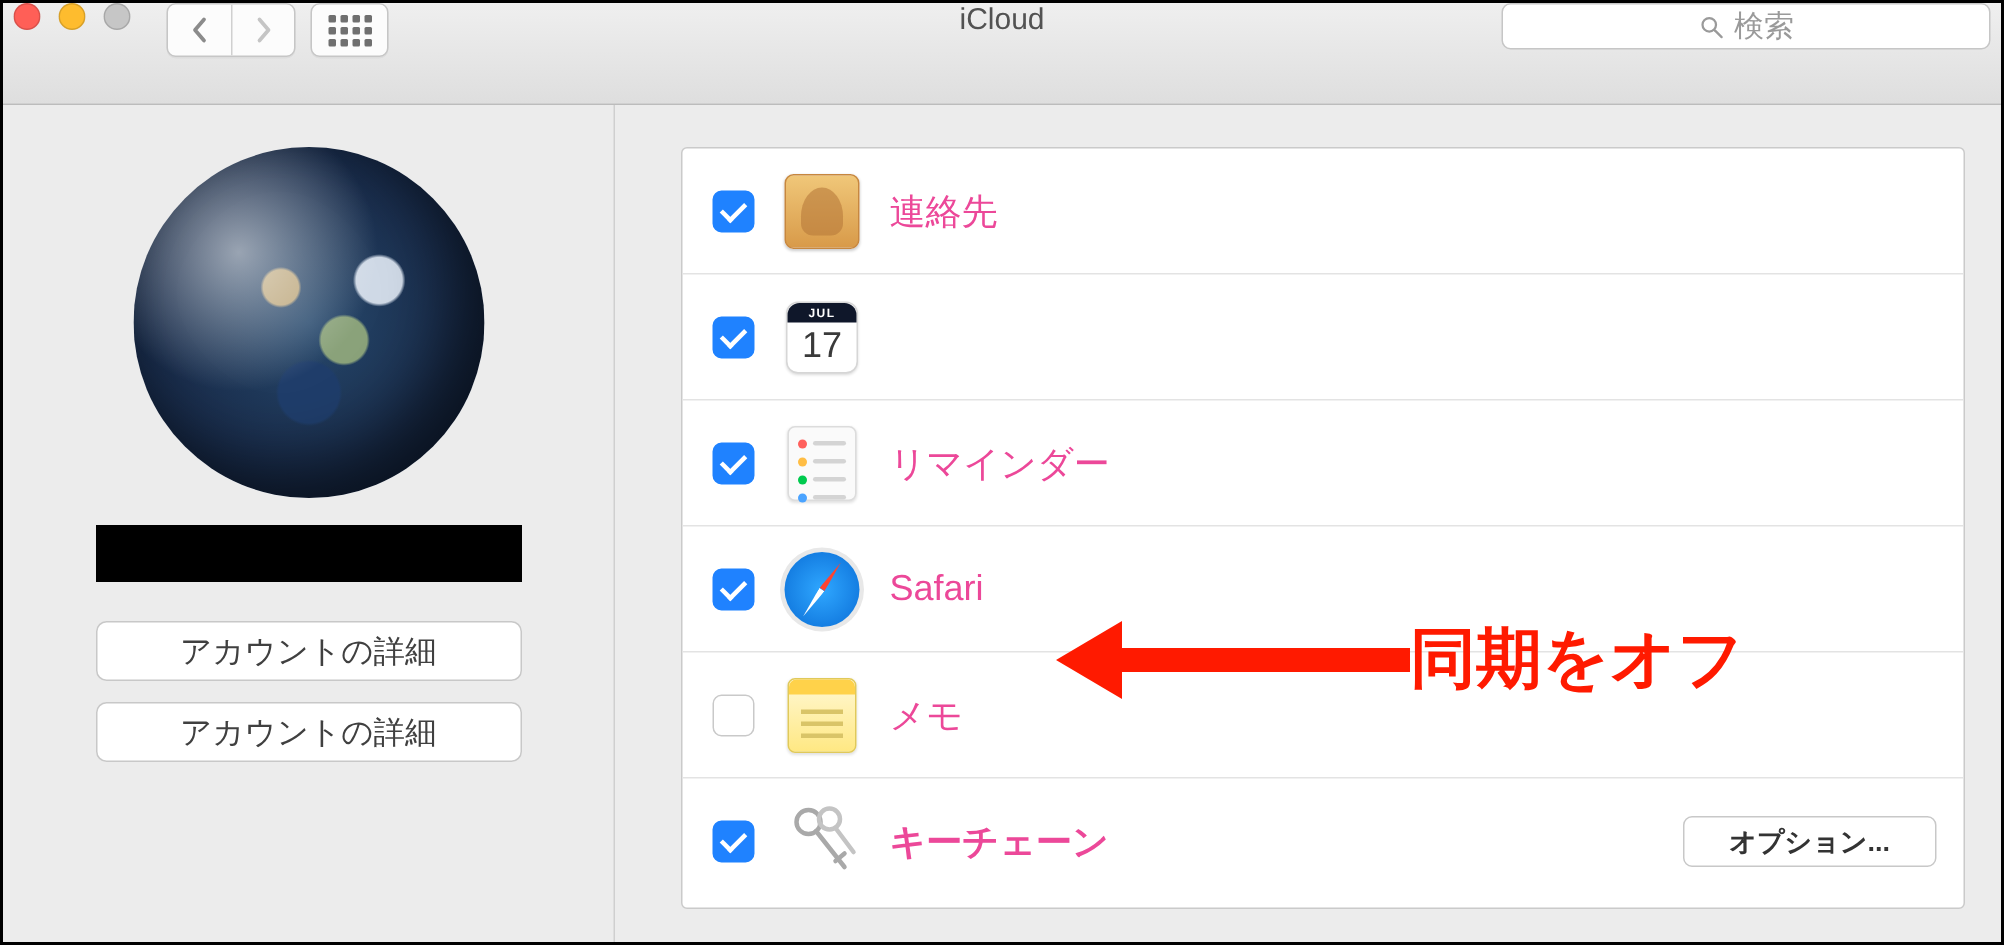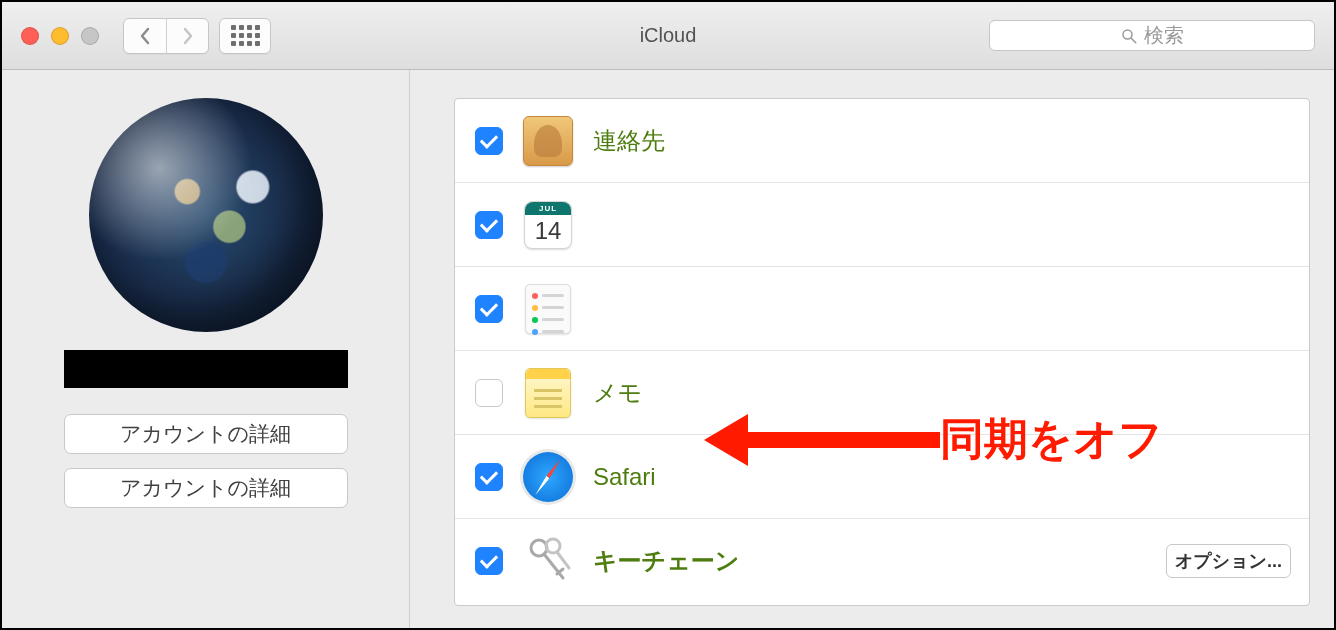--- a/index.html
+++ b/index.html
@@ -11,22 +11,22 @@
     height: 630px;
     overflow: hidden;
     position: relative;
     border: 2px solid #000;
   }
   .titlebar {
     height: 68px;
     background: linear-gradient(#efefef, #dedede);
     border-bottom: 1px solid #bcbcbc;
     display: flex;
-    align-items: center;
-    padding: 0 19px;
+    align-items: flex-start;
+    padding: 0 7px;
     gap: 10px;
     position: relative;
   }
   .traffic-lights { display: flex; gap: 12px; margin-right: 14px; }
   .traffic { width: 18px; height: 18px; border-radius: 50%; border: 0.5px solid rgba(0,0,0,.15); }
   .traffic.red { background: #ff5f57; }
   .traffic.yellow { background: #febc2e; }
   .traffic.green { background: #c6c6c6; }
   .nav-group, .apps-btn {
     display: inline-flex;
@@ -117,24 +117,24 @@
     display:flex; align-items:center; justify-content:center;
     flex-shrink:0;
   }
   .cb.checked { background:#1f82ff; border-color:#1f82ff; }
   .cb.checked::after {
     content:""; width:7px; height:13px;
     border:solid #fff; border-width:0 3px 3px 0;
     transform: rotate(45deg) translate(-1px,-1px);
   }
   .icon-slot { width:54px; height:54px; display:flex; align-items:center; justify-content:center; flex-shrink:0; }
-  .svc-label { font-size:24px; color:#4d7c0f; }
+  .svc-label { font-size:24px; color:#ec4899; }
   .opt-btn {
     position:absolute; right:18px;
-    height:34px; padding:0 8px;
+    height:34px; padding:0 30px;
     background:#fff; border:1px solid #c8c8c8; border-radius:6px;
     font-size:18px; color:#333;
     display:flex; align-items:center;
   }
   .annotation {
     position:absolute;
     top: 408px; left: 702px;
     display:flex; align-items:center;
     color:#ff1a00;
     font-weight:700;
@@ -159,21 +159,21 @@
     border:1px solid #c7873f;
     position:relative; box-shadow: 0 1px 2px rgba(0,0,0,.2);
   }
   .ic-contacts::after{
     content:""; position:absolute; inset:8px 10px;
     border-radius:50% 50% 8px 8px / 60% 60% 8px 8px;
     background:#b77a3b;
     opacity:.6;
   }
   .ic-calendar { width:48px; height:48px; border-radius:8px; background:#fff; border:1px solid #d6d6d6; box-shadow:0 1px 2px rgba(0,0,0,.15); display:flex; flex-direction:column; align-items:center; }
-  .ic-calendar .top { width:100%; height:13px; background:#0f766e; border-radius:8px 8px 0 0; color:#fff; font-size:8px; line-height:13px; font-weight:700; letter-spacing:1px; text-align:center;}
+  .ic-calendar .top { width:100%; height:13px; background:#0f172a; border-radius:8px 8px 0 0; color:#fff; font-size:8px; line-height:13px; font-weight:700; letter-spacing:1px; text-align:center;}
   .ic-calendar .day { font-size:24px; color:#3a3a3a; line-height:32px; }
   .ic-reminders { width:46px; height:50px; border-radius:5px; background:#fafafa; border:1px solid #dcdcdc; box-shadow:0 1px 2px rgba(0,0,0,.12); padding:8px 6px; display:flex; flex-direction:column; gap:6px; }
   .ic-reminders .line{ display:flex; align-items:center; gap:4px;}
   .ic-reminders .dot{ width:6px;height:6px;border-radius:50%;}
   .ic-reminders .bar{ flex:1;height:3px;background:#d4d4d4; border-radius:2px;}
   .ic-safari { width:50px;height:50px;border-radius:50%; background: radial-gradient(circle,#2fa7ff 0%, #0a6dd6 100%); box-shadow:0 0 0 3px #e8e8e8, 0 1px 2px rgba(0,0,0,.25); position:relative;}
   .ic-safari::before{content:"";position:absolute;left:50%;top:50%;width:4px;height:22px;background:#ff4330;transform-origin:50% 100%; transform:translate(-50%,-100%) rotate(35deg); clip-path:polygon(50% 0,100% 100%,0 100%);}
   .ic-safari::after{content:"";position:absolute;left:50%;top:50%;width:4px;height:22px;background:#fff;transform-origin:50% 0; transform:translate(-50%,0) rotate(35deg); clip-path:polygon(0 0,100% 0,50% 100%);}
   .ic-notes { width:46px;height:50px;border-radius:5px; background:linear-gradient(#fff8d4,#ffe883); border:1px solid #e0c95a; box-shadow:0 1px 2px rgba(0,0,0,.12); position:relative;}
   .ic-notes::before{content:"";position:absolute;left:0;right:0;top:0;height:10px;background:#ffd24a;border-radius:5px 5px 0 0;}
@@ -246,21 +246,21 @@
           <div class="icon-slot">
             <div class="ic-contacts"></div>
           </div>
           <span class="svc-label">連絡先</span>
         </div>
         <div class="row">
           <div class="cb checked"></div>
           <div class="icon-slot">
             <div class="ic-calendar">
               <div class="top">JUL</div>
-              <div class="day">14</div>
+              <div class="day">17</div>
             </div>
           </div>
         </div>
         <div class="row">
           <div class="cb checked"></div>
           <div class="icon-slot">
             <div class="ic-reminders">
               <div class="line">
                 <span class="dot" style="background:#ff605c"></span>
                 <span class="bar"></span>
@@ -272,34 +272,35 @@
               <div class="line">
                 <span class="dot" style="background:#00ca4e"></span>
                 <span class="bar"></span>
               </div>
               <div class="line">
                 <span class="dot" style="background:#4aa3ff"></span>
                 <span class="bar"></span>
               </div>
             </div>
           </div>
+          <span class="svc-label">リマインダー</span>
+        </div>
+        <div class="row">
+          <div class="cb checked"></div>
+          <div class="icon-slot">
+            <div class="ic-safari"></div>
+          </div>
+          <span class="svc-label">Safari</span>
         </div>
         <div class="row">
           <div class="cb "></div>
           <div class="icon-slot">
             <div class="ic-notes"></div>
           </div>
           <span class="svc-label">メモ</span>
-        </div>
-        <div class="row">
-          <div class="cb checked"></div>
-          <div class="icon-slot">
-            <div class="ic-safari"></div>
-          </div>
-          <span class="svc-label">Safari</span>
         </div>
         <div class="row">
           <div class="cb checked"></div>
           <div class="icon-slot">
             <svg class="ic-keychain" width="50" height="54" viewBox="0 0 50 54">
               <circle cx="16" cy="14" r="8" fill="none" stroke="#a9a9a9" stroke-width="3"></circle>
               <line x1="21" y1="20" x2="40" y2="44" stroke="#a9a9a9" stroke-width="3" stroke-linecap="round"></line>
               <line x1="34" y1="40" x2="40" y2="35" stroke="#a9a9a9" stroke-width="3" stroke-linecap="round"></line>
               <circle cx="30" cy="12" r="7" fill="none" stroke="#c4c4c4" stroke-width="3"></circle>
               <line x1="34" y1="18" x2="46" y2="34" stroke="#c4c4c4" stroke-width="3" stroke-linecap="round"></line>

